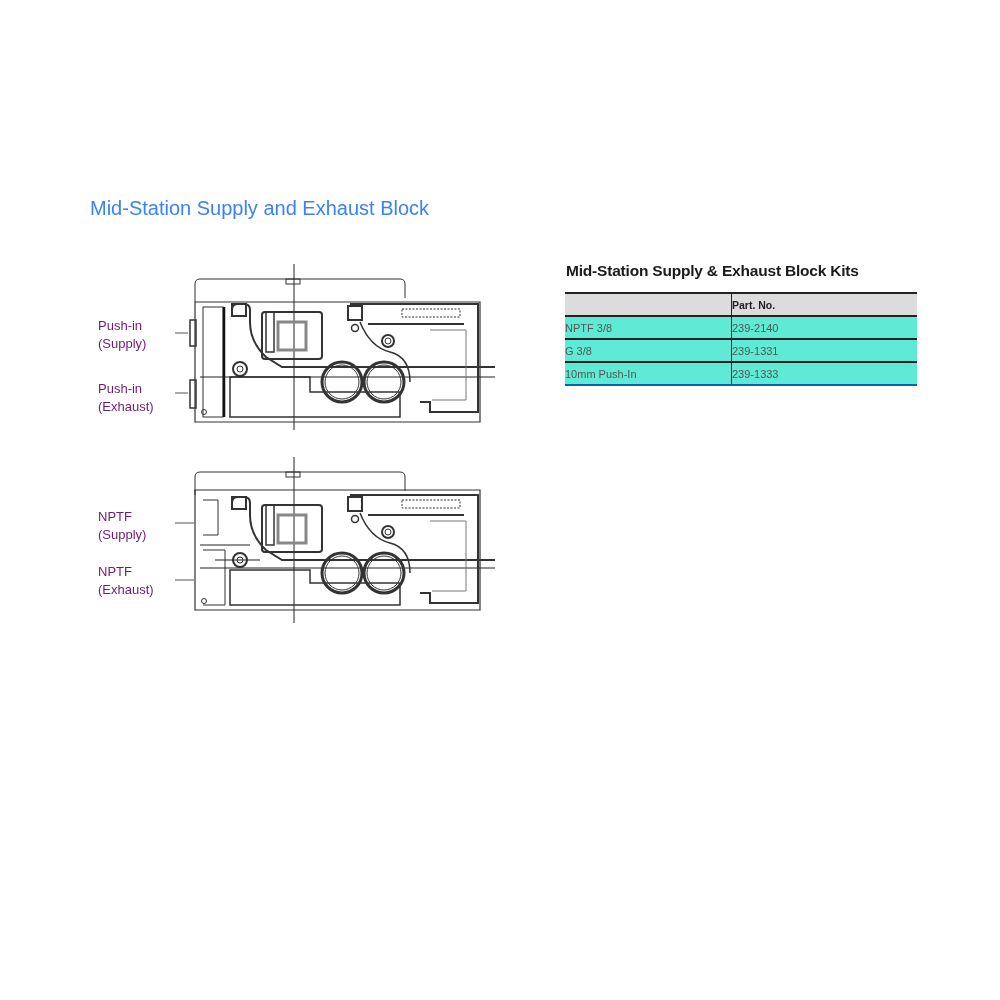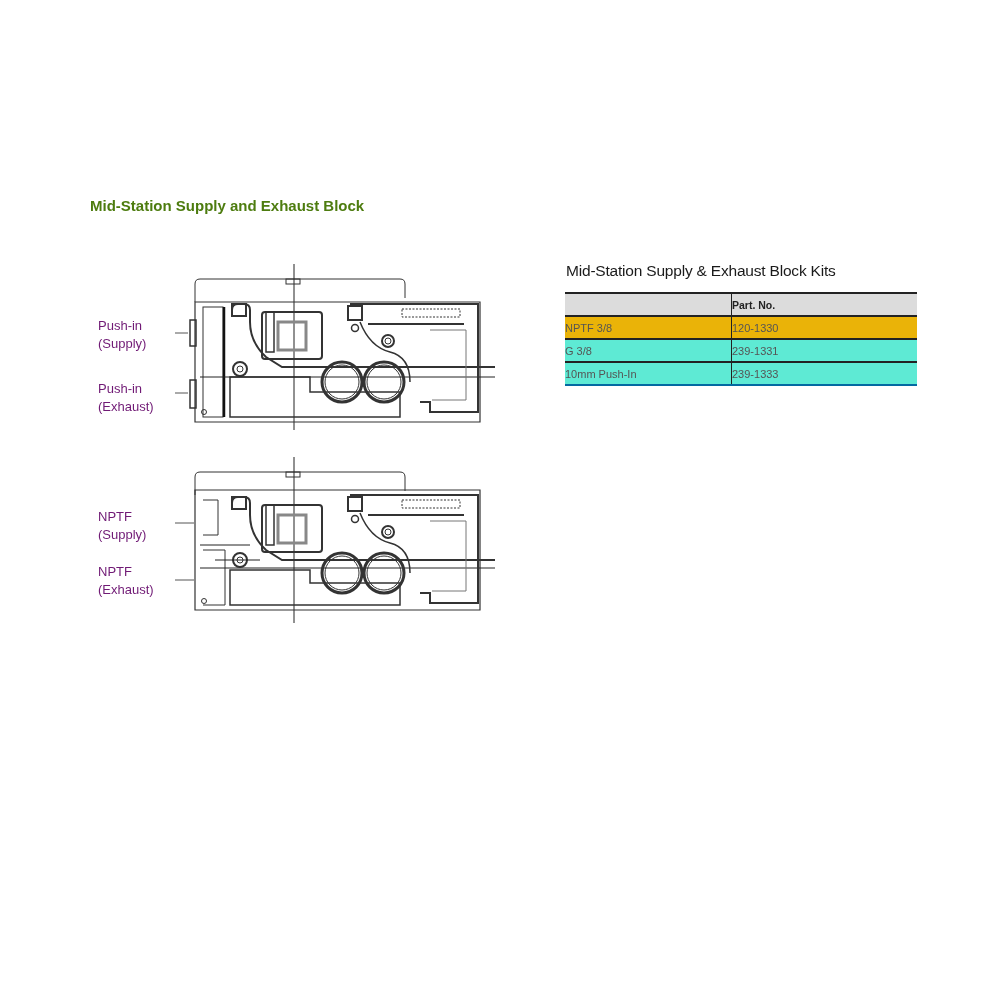--- a/index.html
+++ b/index.html
@@ -1,27 +1,27 @@
 <!DOCTYPE html>
 <html><head>
 <meta charset="utf-8">
 <style>
   html, body { margin:0; padding:0; background:#ffffff; }
   body { width:1000px; height:1000px; position:relative; overflow:hidden; font-family:"Liberation Sans", sans-serif; }
   .abs { position:absolute; }
-  .section-title { left:90px; top:197px; font-size:15px; font-weight:bold; color:#4d7c0f; letter-spacing:0px; white-space:nowrap; }
+  .section-title { left:90px; top:197px; font-size:20px; font-weight:normal; color:#3b82f6; letter-spacing:0px; white-space:nowrap; }
   .label { font-size:13px; color:#701a75; text-align:left; line-height:18px; white-space:nowrap; }
-  .table-title { left:566px; top:262px; font-size:15.5px; font-weight:normal; color:#1a1a1a; white-space:nowrap; letter-spacing:-0.2px; }
+  .table-title { left:566px; top:262px; font-size:15.5px; font-weight:bold; color:#1a1a1a; white-space:nowrap; letter-spacing:-0.2px; }
   table.kits { position:absolute; left:565px; top:292px; width:352px; border-collapse:collapse; font-size:11px; color:#555; }
   table.kits td, table.kits th { height:21px; padding:0; text-align:left; border-top:2px solid #222; font-weight:normal; }
   table.kits tr:last-child td { border-bottom:2px solid #0369a1; }
   table.kits .c1 { width:166px; border-right:1.5px solid #222; }
   table.kits th { background:#dcdcdc; color:#222; font-weight:bold; font-size:10.5px; }
   table.kits tr.shaded td { background:#5eead4; }
-  table.kits tr.plain td { background:#eab308; }
+  table.kits tr.plain td { background:#5eead4; }
   svg.drawing { position:absolute; }
 </style>
 </head>
 <body>
 
 <div class="abs section-title">Mid-Station Supply and Exhaust Block</div>
 
 <div class="abs label" style="left:98px; top:317px; width:72px;">
   <div>Push-in</div>
   <div>(Supply)</div>
@@ -130,21 +130,21 @@
 <div class="abs table-title">Mid-Station Supply &amp; Exhaust Block Kits</div>
 
 <table class="kits">
   <tbody>
       <tr>
     <th class="c1"></th>
     <th>Part. No.</th>
   </tr>
   <tr class="plain">
     <td class="c1">NPTF 3/8</td>
-    <td>120-1330</td>
+    <td>239-2140</td>
   </tr>
   <tr class="shaded">
     <td class="c1">G 3/8</td>
     <td>239-1331</td>
   </tr>
   <tr class="shaded">
     <td class="c1">10mm Push-In</td>
     <td>239-1333</td>
   </tr>
 </tbody>

